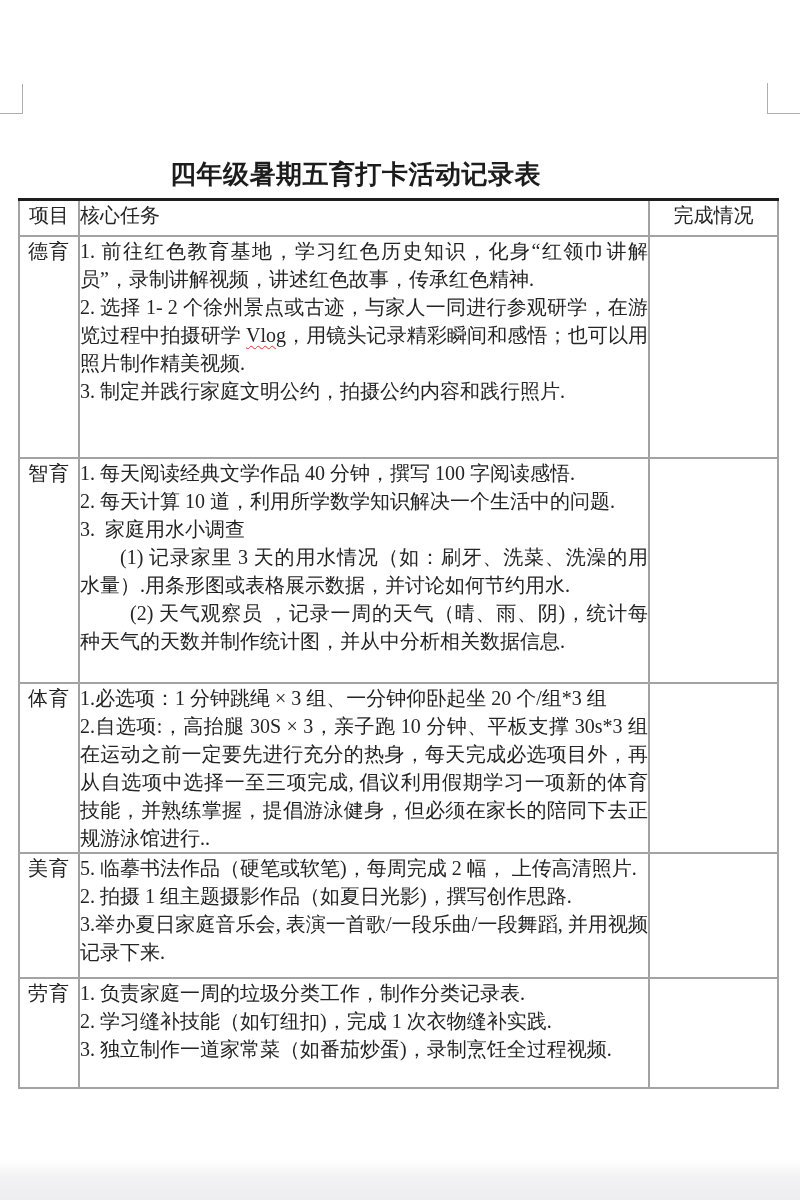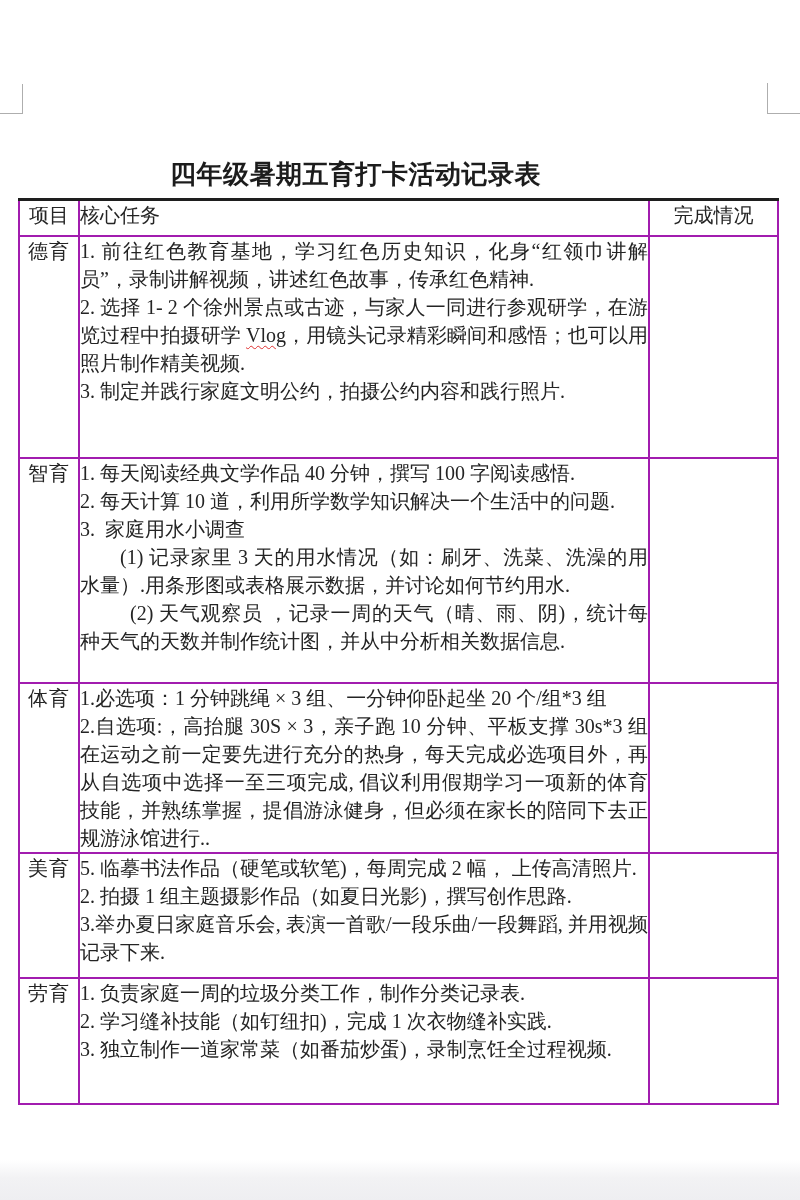--- a/index.html
+++ b/index.html
@@ -56,34 +56,34 @@
     font-size: 20px;
     line-height: 28px;
     color: #242424;
   }
   table.record-table col.col-category { width: 60px; }
   table.record-table col.col-tasks    { width: 570px; }
   table.record-table col.col-status   { width: 129px; }
 
   table.record-table th,
   table.record-table td {
-    border: 2px solid #a21caf;
+    border: 2px solid #a3a3a3;
     vertical-align: top;
     padding: 0;
     font-weight: normal;
     margin-left: 40px;
   }
   table.record-table { border: 2px solid #1e1e1e; border-top-width: 3px; }
 
   tr.header-row { height: 36px; }
   tbody tr:nth-of-type(1) { height: 222px; }
   tbody tr:nth-of-type(2) { height: 225px; }
   tbody tr:nth-of-type(3) { height: 168px; }
   tbody tr:nth-of-type(4) { height: 125px; }
-  tbody tr:nth-of-type(5) { height: 126px; }
+  tbody tr:nth-of-type(5) { height: 110px; }
 
   th.h-category { text-align: center; padding-top: 4px; }
   th.h-tasks    { text-align: left; padding: 4px 12px 0 14px; }
   th.h-status   { text-align: center; padding-top: 4px; }
 
   td.cell-category { text-align: center; padding-top: 7px; letter-spacing: 1px; }
   td.cell-tasks    { padding: 5px 12px 5px 14px; }
   td.cell-status   { }
 
   .task {

